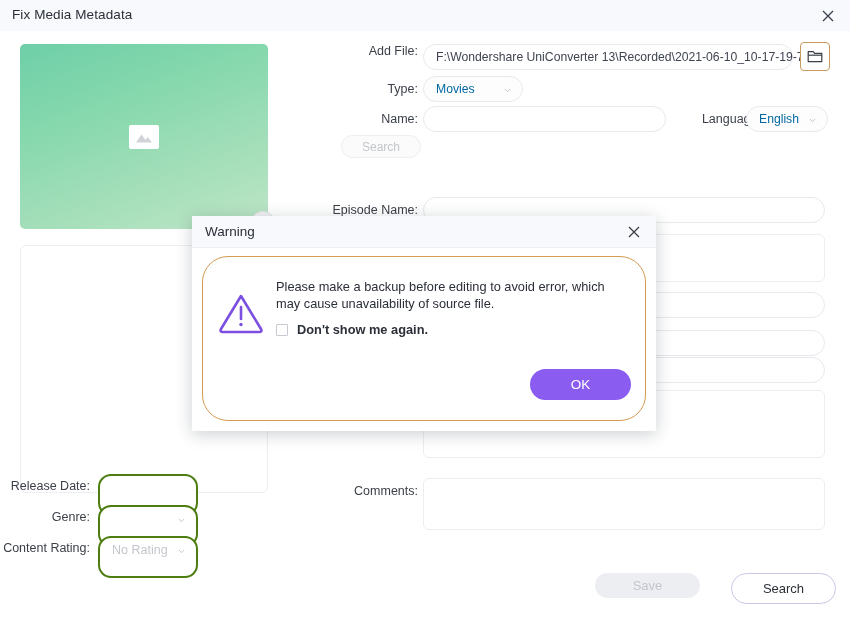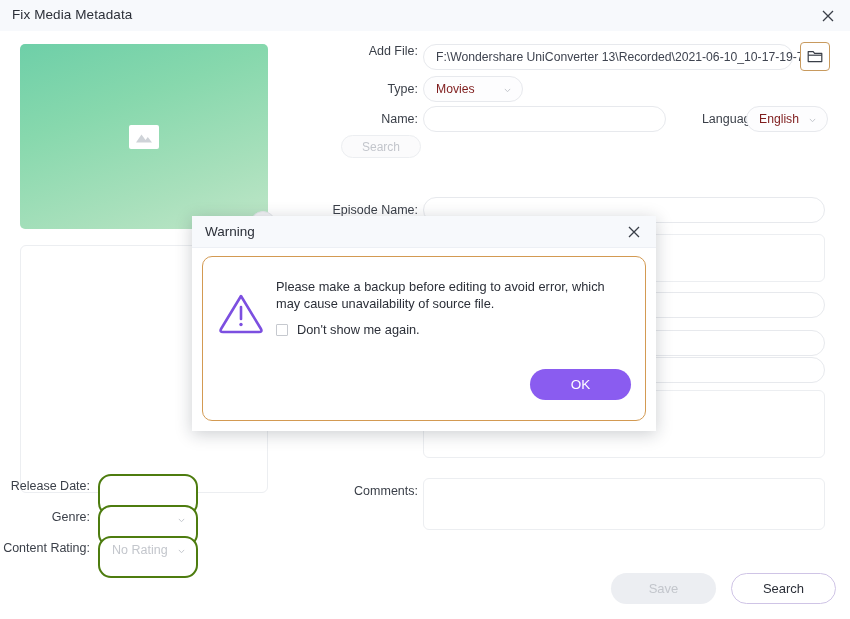--- a/index.html
+++ b/index.html
@@ -123,21 +123,21 @@
     border: 1px solid #e7e9ed;
     border-radius: 13px;
     background: #ffffff;
   }
   .rinput .val {
     position: absolute; left: 12px; top: 5px;
     font-size: 12.2px; color: #3f4450;
     white-space: nowrap; overflow: hidden;
   }
   .rinput.dis { background: #fdfdfe; }
-  .rinput.dis .val { color: #7f1d1d; }
+  .rinput.dis .val { color: #0369a1; }
   .rbox {
     position: absolute;
     border: 1px solid #eceef1;
     border-radius: 6px;
     background: #ffffff;
   }
 
   .browse-btn {
     position: absolute; left: 800px; top: 42px;
     width: 30px; height: 29px;
@@ -154,22 +154,22 @@
     border: 1px solid #eceef1;
     border-radius: 12px;
     background: #fbfbfc;
     display: flex; align-items: center; justify-content: center;
     font-size: 12px; color: #c3c6cc;
     cursor: pointer;
   }
 
   
   .btn-save {
-    position: absolute; left: 611px; top: 573px;
-    width: 105px; height: 31px;
+    position: absolute; left: 595px; top: 573px;
+    width: 105px; height: 25px;
     border-radius: 16px;
     background: #eceef2;
     display: flex; align-items: center; justify-content: center;
     font-size: 13px; color: #c3c6cc;
     cursor: default;
   }
   .btn-cancel {
     position: absolute; left: 731px; top: 573px;
     width: 105px; height: 31px;
     border-radius: 16px;
@@ -201,21 +201,21 @@
   .modal-close {
     position: absolute; right: 9px; top: 4px;
     width: 26px; height: 24px;
     display: flex; align-items: center; justify-content: center;
     cursor: pointer;
   }
   .modal-body {
     position: absolute; left: 10px; top: 40px;
     width: 444px; height: 165px;
     border: 1.6px solid #d39a52;
-    border-radius: 10px;
+    border-radius: 26px;
     background: #ffffff;
   }
   .warn-icon {
     position: absolute; left: 14px; top: 34px;
     width: 48px; height: 44px;
   }
   .warn-text {
     position: absolute; left: 73px; top: 21px;
     width: 335px;
     font-size: 12.8px; color: #2b2f38; line-height: 17px;
@@ -224,21 +224,21 @@
     position: absolute; left: 73px; top: 65px;
     display: flex; align-items: center; gap: 9px;
     cursor: pointer;
   }
   .cb {
     width: 12px; height: 12px;
     border: 1px solid #c6c9cf;
     border-radius: 1px;
     background: #ffffff;
   }
-  .cb-label { font-size: 12.8px; color: #2b2f38; }
+  .cb-label { font-size: 12.8px; color: #2b2f38; font-weight: bold; }
   .btn-ok {
     position: absolute; left: 327px; top: 112px;
     width: 101px; height: 31px;
     border-radius: 16px;
     background: #8a5cf0;
     display: flex; align-items: center; justify-content: center;
     font-size: 13.5px; color: #ffffff;
     cursor: pointer;
   }
 </style>

